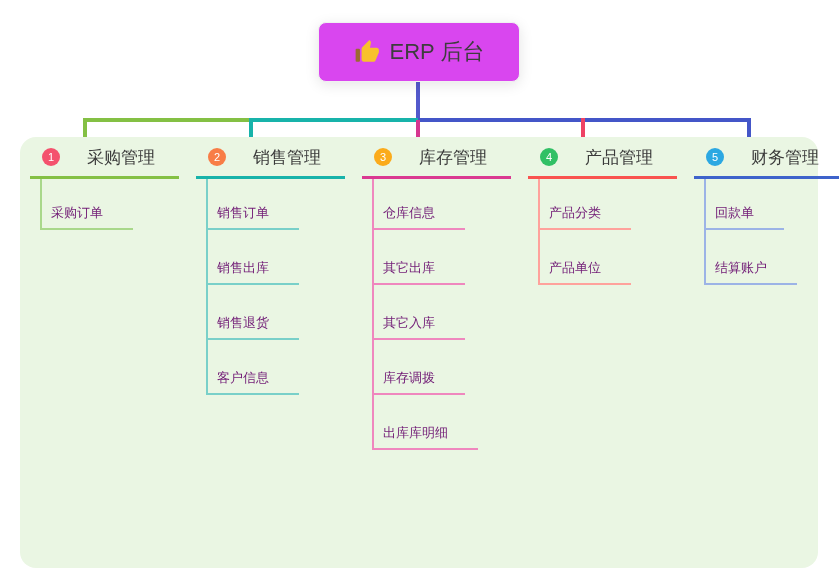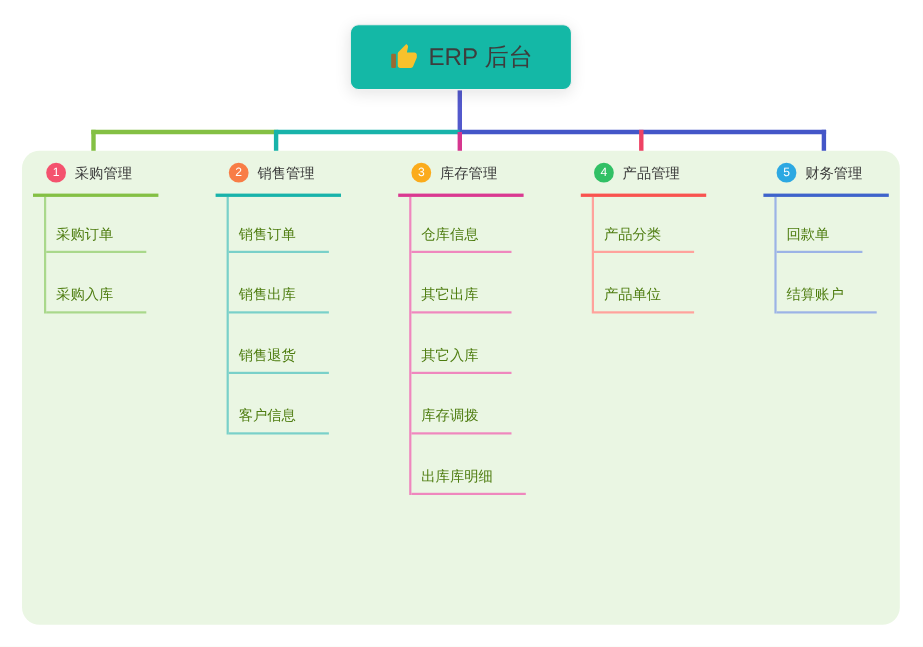--- a/index.html
+++ b/index.html
@@ -11,21 +11,21 @@
     overflow:hidden;
   }
   
   #connector-svg {
     position:absolute; left:0; top:0; width:839px; height:160px;
     pointer-events:none;
   }
   
   .root-card {
     position:absolute; left:318px; top:22px; width:202px; height:60px;
-    background:#14b8a6;
+    background:#d946ef;
     border:1px solid #f1f1f1;
     border-radius:8px;
     box-shadow:0 3px 14px rgba(0,0,0,0.10);
     display:flex; align-items:center; justify-content:center; gap:10px;
     font-size:22px; color:#3d3d3d;
     z-index:3;
   }
   .root-card svg { display:block; }
   
   .mindmap-panel {
@@ -44,32 +44,32 @@
     padding:0 24px 9px 12px;
     border-bottom:3px solid var(--line);
     cursor:default;
   }
   .badge {
     width:18px; height:18px; border-radius:50%;
     color:#fff; font-size:11px; line-height:18px; text-align:center;
     flex:0 0 auto;
   }
   .branch-title {
-    font-size:13px; color:#3a3a3a; white-space:nowrap; line-height:19px;
+    font-size:17px; color:#3a3a3a; white-space:nowrap; line-height:19px;margin-left:19px;
   }
   .children {
     list-style:none;
     margin-left:10px;
     border-left:2px solid var(--light);
   }
   .children li {
     width:fit-content;
     border-bottom:2px solid var(--light);
     padding:29px 30px 7px 9px;
-    font-size:13px; line-height:17px; color:#4d7c0f;
+    font-size:13px; line-height:17px; color:#701a75;
     white-space:nowrap;
   }
   .children li:first-child { padding-top:25px; }
 </style>
 </head>
 <body>
 
 <svg id="connector-svg">
     <line x1="418" y1="82" x2="418" y2="122" stroke="#5359cc" stroke-width="4"></line>
     <line x1="83" y1="120" x2="251" y2="120" stroke="#84c044" stroke-width="4"></line>
@@ -93,21 +93,20 @@
 </div>
 
 <div class="mindmap-panel" style="background: rgb(234, 246, 227);">
     <div class="branch" style="left: 10px; --line: #84c044; --light: #a9d88b;">
     <div class="branch-header">
       <span class="badge" style="background: rgb(244, 82, 110);">1</span>
       <span class="branch-title">采购管理</span>
     </div>
     <ul class="children">
         <li>采购订单</li>
-        <li>采购入库</li>
       </ul>
   </div>
     <div class="branch" style="left: 176px; --line: #18b3aa; --light: #79d0c9;">
     <div class="branch-header">
       <span class="badge" style="background: rgb(248, 125, 70);">2</span>
       <span class="branch-title">销售管理</span>
     </div>
     <ul class="children">
         <li>销售订单</li>
         <li>销售出库</li>

